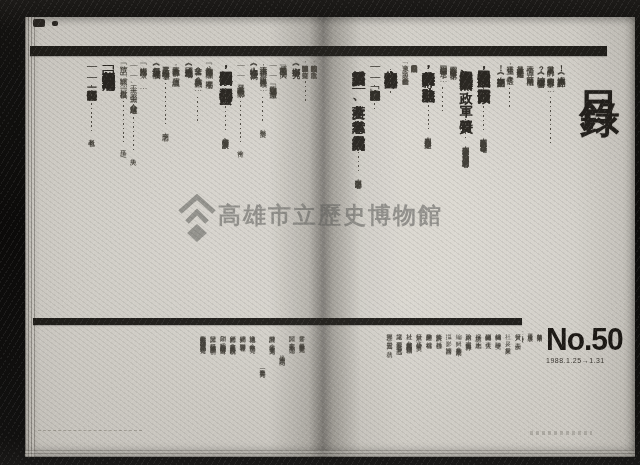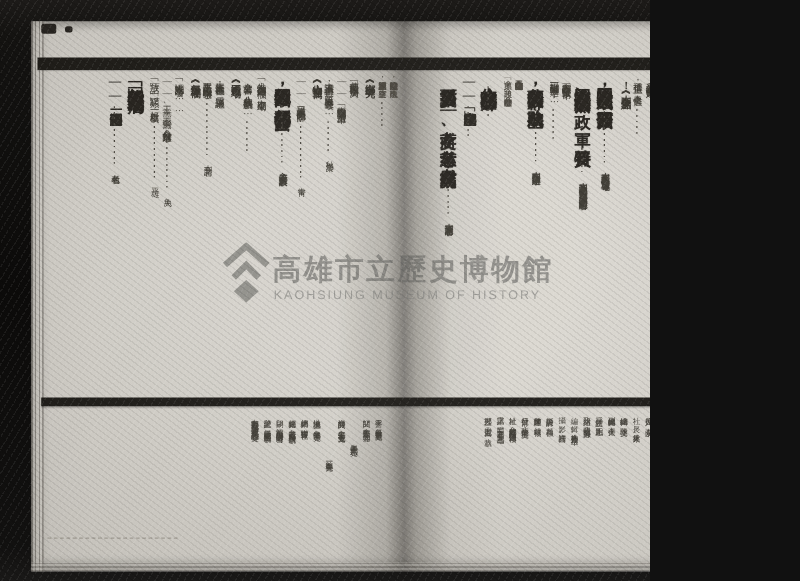--- a/index.html
+++ b/index.html
@@ -1,16 +1,16 @@
 <!DOCTYPE html>
 <html><head>
 <meta charset="utf-8">
 <style>
   html,body{margin:0;padding:0;background:#111;}
-  #stage{position:relative;width:520px;height:465px;overflow:hidden;
+  #stage{position:relative;width:640px;height:465px;overflow:hidden;
          background:linear-gradient(180deg,#1d1b19 0,#141311 6%,#0c0b0a 50%,#121110 94%,#1a1918 100%);
          font-family:"Liberation Serif","DejaVu Serif",serif;}
   
   .spread{position:absolute;left:25px;top:17px;width:610px;height:440px;
     background:linear-gradient(90deg,#bdbab3 0,#d6d3cc 2.5%,#d8d5ce 8%,#d4d1ca 40%,#b3b0a9 46.5%,#8b8882 48.3%,#7e7b76 48.9%,#a19e97 50.5%,#cfccc5 55%,#d9d6cf 62%,#dcd9d2 90%,#cfccc5 98%,#b5b2ab 100%);
     box-shadow:inset 0 4px 6px rgba(0,0,0,.25), inset 0 -6px 8px rgba(0,0,0,.3);}
   .spread::after{content:"";position:absolute;inset:0;pointer-events:none;
     background:radial-gradient(ellipse at 50% 45%,rgba(255,255,255,.05) 30%,rgba(40,35,30,.12) 100%);}
   .edgeL{position:absolute;left:0;top:0;width:10px;height:100%;
     background:repeating-linear-gradient(90deg,rgba(110,106,100,.55) 0 1px,rgba(220,217,210,.5) 1px 3px);}
@@ -172,17 +172,16 @@
 
   <div id="watermark">
     <svg id="wm-logo" viewBox="0 0 40 50">
       <g fill="none" stroke="rgba(108,108,104,.62)" stroke-width="5">
         <path d="M3 18 L20 3 L37 18"></path>
         <path d="M10 28 L20 18 L30 28"></path>
       </g>
       <path d="M20 30 L30 39 L20 48 L10 39 Z" fill="rgba(108,108,104,.62)"></path>
     </svg>
     <div id="wm-zh">高雄市立歷史博物館</div>
-    <div id="wm-en">KAOHSIUNG MUSEUM OF HISTORY</div>
   </div>
 
   <div class="grain"></div>
 </div>
 
 </body></html>

